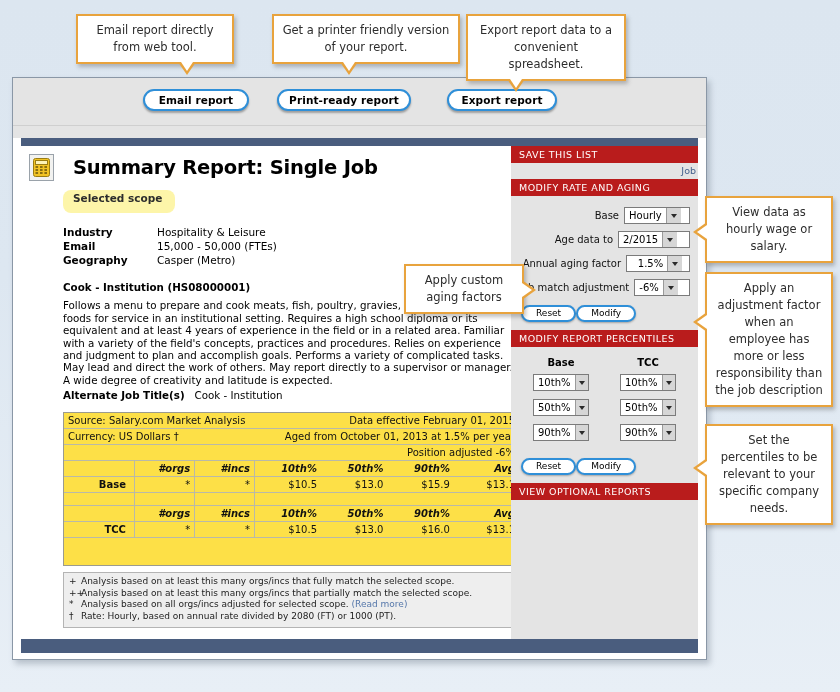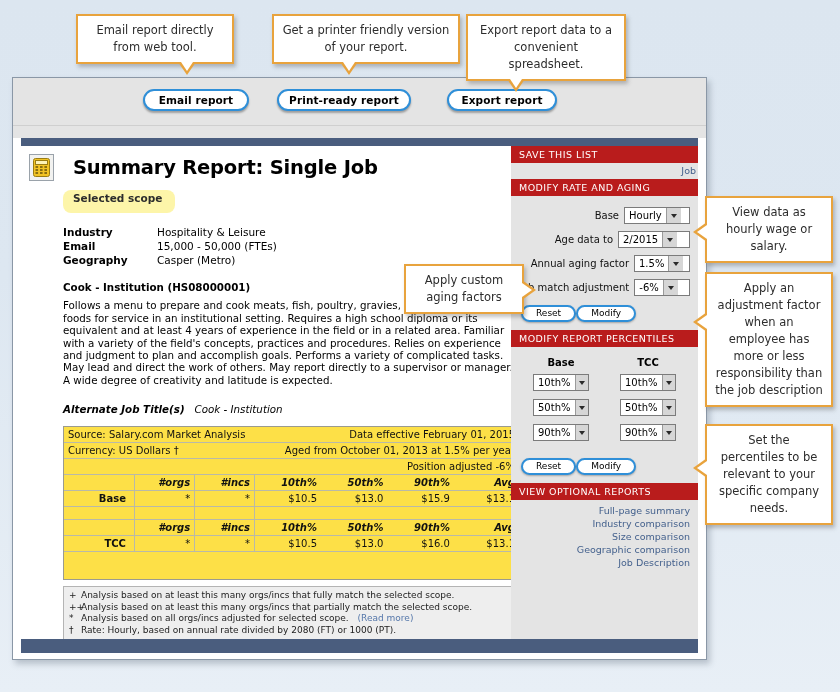--- a/index.html
+++ b/index.html
@@ -133,21 +133,21 @@
 
   #job-block {
     margin: 13px 0 0 34px;
     width: 455px;
     font-size: 10.3px;
     line-height: 12.4px;
     color: #000;
   }
   #job-title { font-weight: bold; margin-bottom: 6px; }
   #job-desc { }
-  #alt-row { margin-top: 17px; font-style: italic; }
+  #alt-row { margin-top: 3px; }
   #alt-label { font-weight: bold; }
 
   
   #data-table-wrap {
     margin: 10px 0 0 34px;
     width: 457px;
     border: 1px solid #9b9b8f;
     background: #fde047;
   }
   table.dt { width: 100%; border-collapse: collapse; font-size: 10px; color: #111; }
@@ -171,21 +171,21 @@
     width: 457px;
     border: 1px solid #b4b4b4;
     background: #eeeeee;
     padding: 3px 5px 4px 5px;
     font-size: 9px;
     line-height: 11.6px;
     color: #222;
   }
   #footnotes div { white-space: nowrap; }
   .fn-mark { display: inline-block; width: 12px; }
-  .fn-link { color: #5577aa; margin-left: 6px; }
+  .fn-link { color: #5577aa; }
 
   
   #sidebar {
     position: absolute;
     right: 8px; top: 8px;
     width: 187px; bottom: 20px;
     background: #e4e4e4;
     font-size: 10px;
     color: #000;
   }
@@ -227,21 +227,21 @@
   .combo .carrow i {
     display: block;
     width: 0; height: 0;
     border-left: 3.5px solid transparent;
     border-right: 3.5px solid transparent;
     border-top: 4px solid #2a2a2a;
     font-style: normal;
   }
   .w-rate { width: 66px; }
   .w-age { width: 72px; }
-  .w-fac { width: 56px; }
+  .w-fac { width: 64px; justify-content: center; }
   .w-adj { width: 66px; }
   .w-pct { width: 56px; }
 
   .btn-row { display: flex; margin-top: 9px; padding: 0 2px; }
   .smallpill {
     background: #ffffff;
     border: 2px solid #2f8fd8;
     border-radius: 9px;
     box-shadow: 0 1px 2px rgba(0,0,0,0.28);
     font-size: 9px;
@@ -574,37 +574,20 @@
             </div>
           </div>
         </div>
         <div class="btn-row">
           <button class="smallpill">Reset</button>
           <button class="smallpill">Modify</button>
         </div>
       </div>
 
       <div class="sb-head">VIEW OPTIONAL REPORTS</div>
-      <div id="optional-body">
-        <div class="sb-linkrow">
-          <span class="sb-link">Full-page summary</span>
-        </div>
-        <div class="sb-linkrow">
-          <span class="sb-link">Industry comparison</span>
-        </div>
-        <div class="sb-linkrow">
-          <span class="sb-link">Size comparison</span>
-        </div>
-        <div class="sb-linkrow">
-          <span class="sb-link">Geographic comparison</span>
-        </div>
-        <div class="sb-linkrow">
-          <span class="sb-link">Job Description</span>
-        </div>
-      </div>
     </div>
 
     <div id="report-bottombar"></div>
   </div>
 </div>
 
 <div class="callout" id="co-email">
   <span>Email report directly from web tool.</span>
   <span class="tail tail-down-o" style="left:100px;"></span>
   <span class="tail tail-down-i" style="left:103px;"></span>

